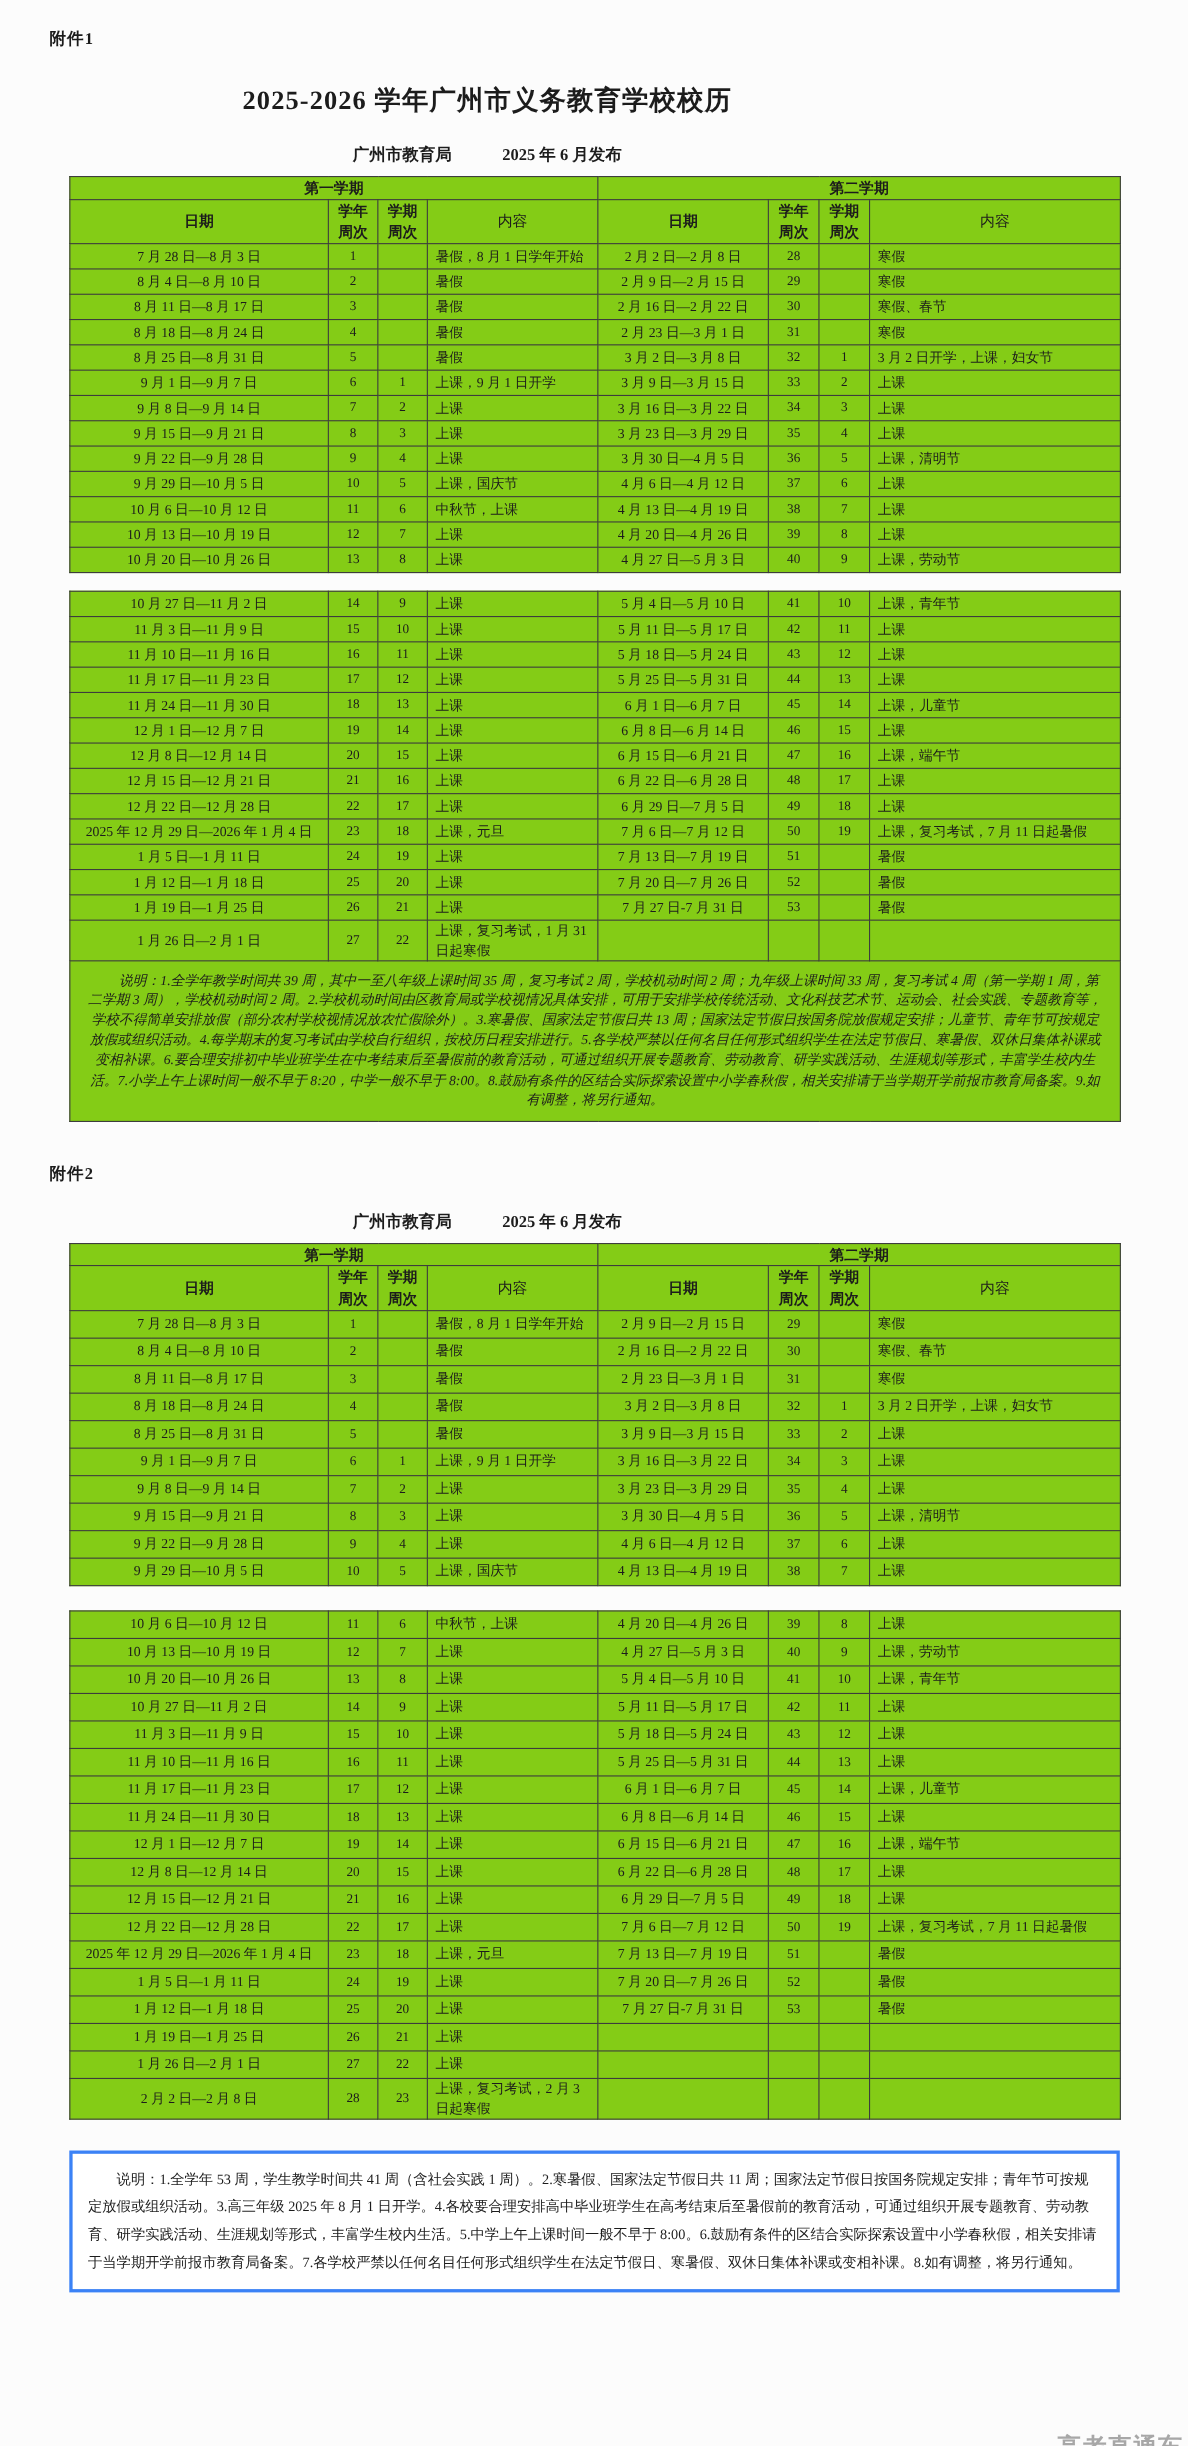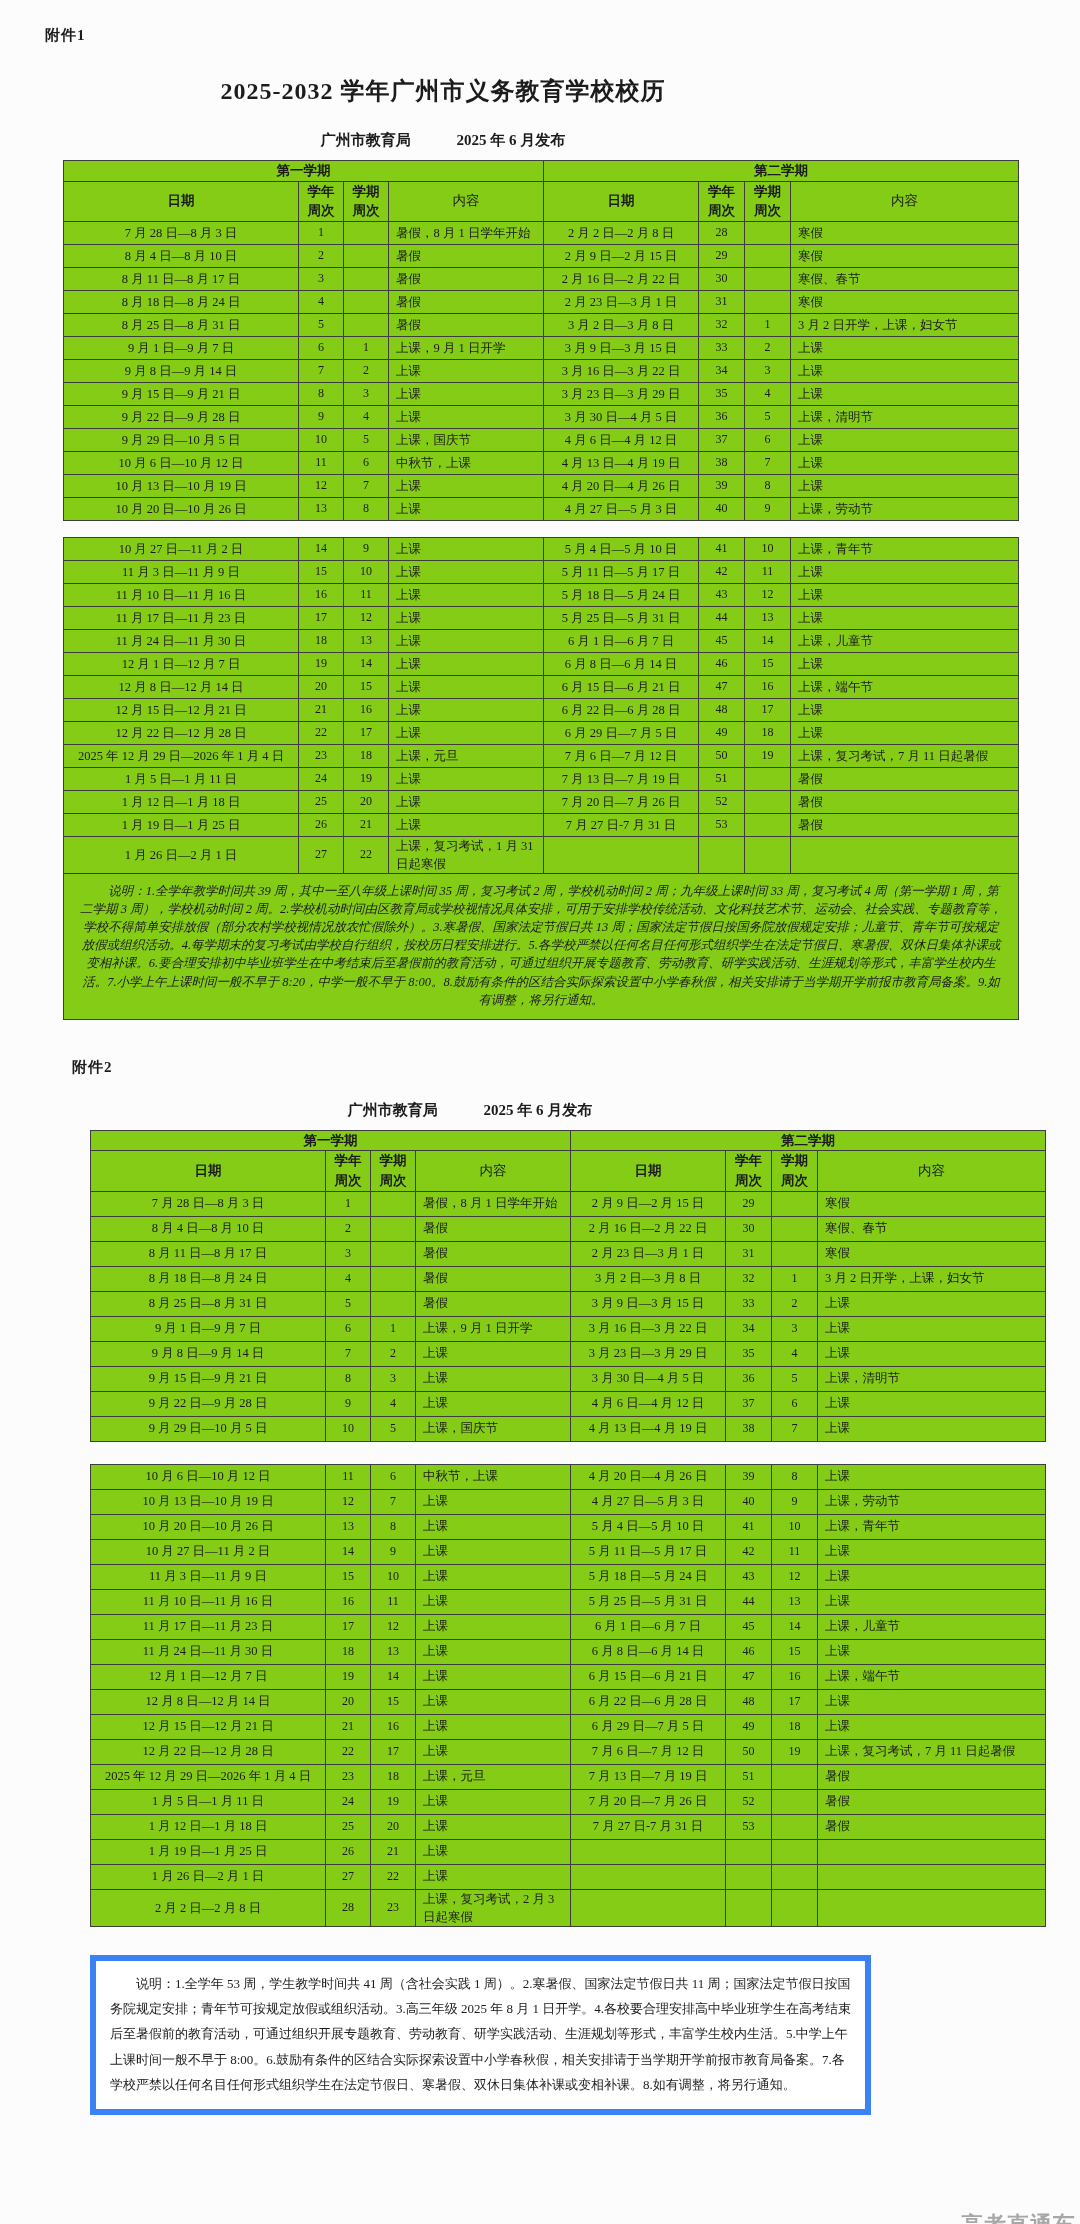--- a/index.html
+++ b/index.html
@@ -53,48 +53,48 @@
   .gap2{height:22px;}
   td.notes-cell{
     text-align:right;
     padding:8px 14px 10px 14px !important;
     font-size:13px;
     line-height:1.92;
     text-indent:2em;
     font-style:italic;
   }
   .notes-box{
-    width:781px;margin:28px 0 0 63px;
-    border:6px solid #3b82f6;
+    width:955px;margin:28px 0 0 63px;
+    border:3px solid #3b82f6;
     box-sizing:border-box;
     background:#fff;
     padding:10px 14px 12px 14px;
     font-size:13px;line-height:1.95;text-align:left;text-indent:2em;
   }
   col.cd1{width:235px;} col.cw{width:45px;} col.cc1{width:155px;}
   col.cd2{width:155px;} col.cw2{width:46px;} col.cc2{width:228px;}
   .watermark{
     position:absolute;right:4px;bottom:10px;
     font-family:"Liberation Sans","DejaVu Sans",sans-serif;
     font-size:22px;font-weight:bold;letter-spacing:1px;
     color:#9e9e9e;opacity:.9;
   }
   section{display:block;}
-  .att2{margin-top:38px;margin-left:27px;}
+  .att2{margin-top:38px;}
 </style>
 </head>
 <body>
 
 <div class="page">
 
   <section>
     <div class="att-label">附件1</div>
 
     <div class="head-wrap">
-      <div class="doc-title">2025-2032 学年广州市义务教育学校校历</div>
+      <div class="doc-title">2025-2026 学年广州市义务教育学校校历</div>
       <div class="issuer">
         <span>广州市教育局</span>
         <span class="pub">2025 年 6 月发布</span>
       </div>
     </div>
 
     <table class="cal t1">
       <colgroup>
         <col class="cd1">
           <col class="cw">

